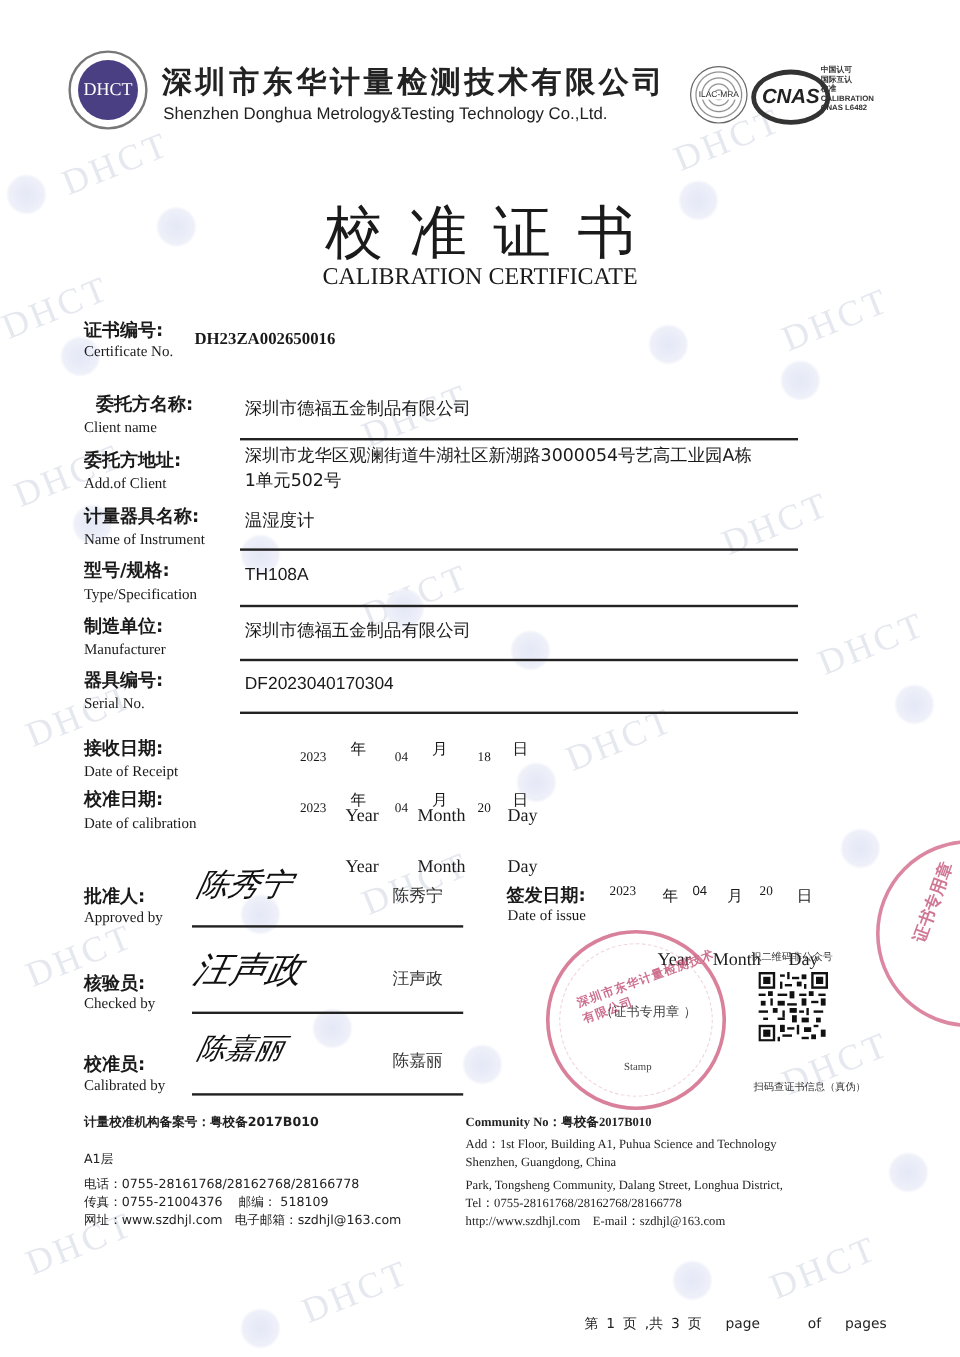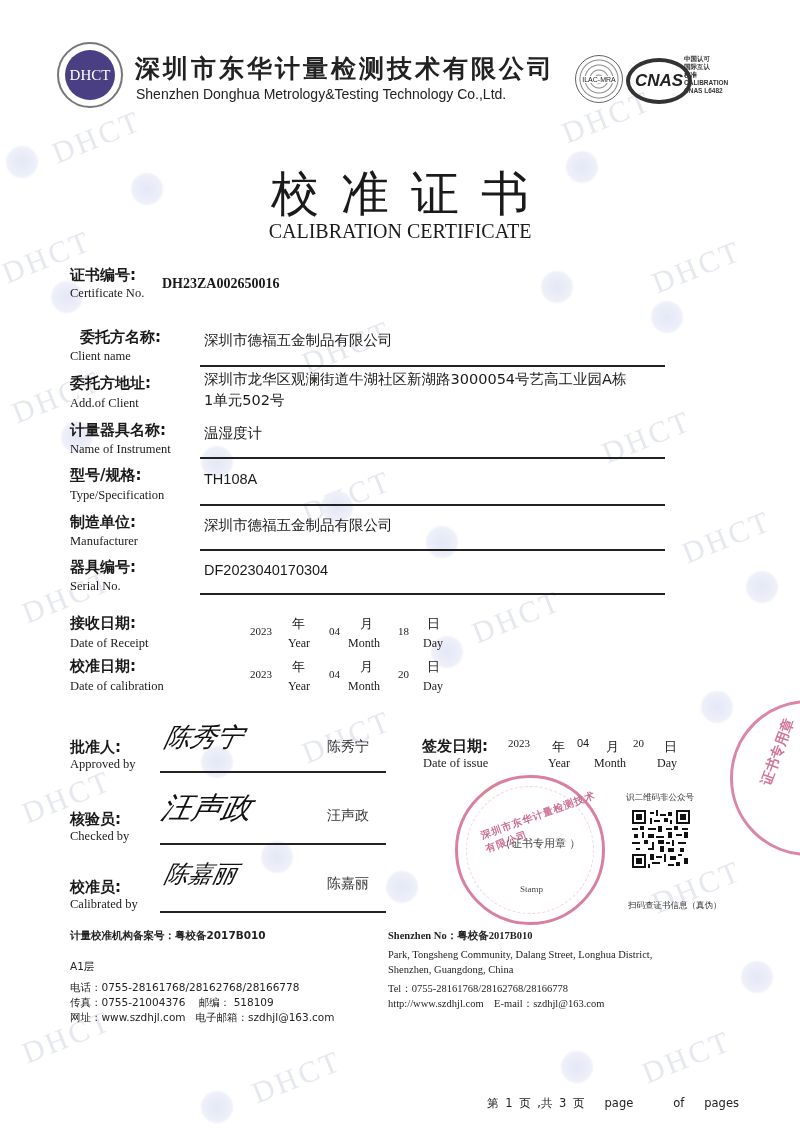--- a/index.html
+++ b/index.html
@@ -29,21 +29,21 @@
               font-family:"DejaVu Sans",sans-serif; color:#1a1a1a; padding-left:22px; box-sizing:border-box; }
   .title-en { position:absolute; left:0; width:800px; top:220px; text-align:center; font-size:20px;
               font-family:"Liberation Serif",serif; color:#1a1a1a; }
   .lbl-cn { position:absolute; font-size:15px; font-weight:bold; font-family:"DejaVu Sans",sans-serif; }
   .lbl-en { position:absolute; font-size:12.5px; font-family:"Liberation Serif",serif; }
   .val { position:absolute; font-size:14.5px; font-family:"DejaVu Sans",sans-serif; }
   .rule { position:absolute; left:200px; width:465px; height:2px; background:#222; }
   .certno { position:absolute; left:162px; top:276px; font-size:14px; font-weight:bold; font-family:"Liberation Serif",serif; }
   .date-num { position:absolute; font-size:11px; font-family:"Liberation Serif",serif; }
   .date-cn { position:absolute; font-size:13px; font-family:"DejaVu Sans",sans-serif; }
-  .date-en { position:absolute; font-size:12px; font-family:"Liberation Serif",serif; }
+  .date-en { position:absolute; font-size:15px; font-family:"Liberation Serif",serif;margin-top:36px; }
   .sig { position:absolute; font-family:"DejaVu Serif",serif; font-style:italic; font-size:26px; color:#111; transform:skewX(-12deg); }
   .pname { position:absolute; font-size:14px; font-family:"DejaVu Serif",serif; color:#333; }
   .srule { position:absolute; left:160px; width:226px; height:2px; background:#222; }
   .stamp { position:absolute; left:455px; top:775px; width:150px; height:150px; border-radius:50%;
            border:3px solid #d36a8a; box-sizing:border-box; color:#c5567a; opacity:0.85; }
   .stamp .ring { position:absolute; left:8px; top:8px; right:8px; bottom:8px; border-radius:50%; border:1px dashed rgba(200,90,120,0.3); }
   .stamp .c1 { position:absolute; left:42px; top:58px; font-size:11px; font-family:"DejaVu Sans",sans-serif; color:#222; }
   .stamp .c2 { position:absolute; left:62px; top:106px; font-size:9px; font-family:"Liberation Serif",serif; color:#222; }
   .stamp .arc { position:absolute; left:16px; top:14px; font-size:14px; font-weight:bold; font-family:"DejaVu Serif",serif; color:#c5567a; transform:rotate(-18deg); letter-spacing:1px; }
   .stamp2 { position:absolute; left:730px; top:700px; width:150px; height:150px; border-radius:50%; border:3px solid #d36a8a; opacity:0.8; }
@@ -296,20 +296,21 @@
 
 <div class="foot foot-cn" style="left:70px;top:928px;width:320px">
   <div style="font-weight:bold;margin-bottom:16px">计量校准机构备案号：粤校备2017B010</div>
   <div style="margin-bottom:6px">A1层</div>
   <div>电话：0755-28161768/28162768/28166778</div>
   <div style="white-space:pre">传真：0755-21004376    邮编： 518109</div>
   <div style="white-space:pre">网址：www.szdhjl.com   电子邮箱：szdhjl@163.com</div>
 </div>
 
 <div class="foot foot-en" style="left:388px;top:928px;width:330px">
-  <div style="font-weight:bold;margin-bottom:4px">Shenzhen No：粤校备2017B010</div>
+  <div style="font-weight:bold;margin-bottom:4px">Community No：粤校备2017B010</div>
+  <div>Add：1st Floor, Building A1, Puhua Science and Technology</div>
+  <div style="margin-bottom:4px">Shenzhen, Guangdong, China</div>
   <div>Park, Tongsheng Community, Dalang Street, Longhua District,</div>
-  <div style="margin-bottom:4px">Shenzhen, Guangdong, China</div>
   <div>Tel：0755-28161768/28162768/28166778</div>
   <div style="white-space:pre">http://www.szdhjl.com    E-mail：szdhjl@163.com</div>
 </div>
 
 <div class="pager" style="white-space:pre">第 1 页 ,共 3 页   page      of   pages</div>
 
 </body></html>

